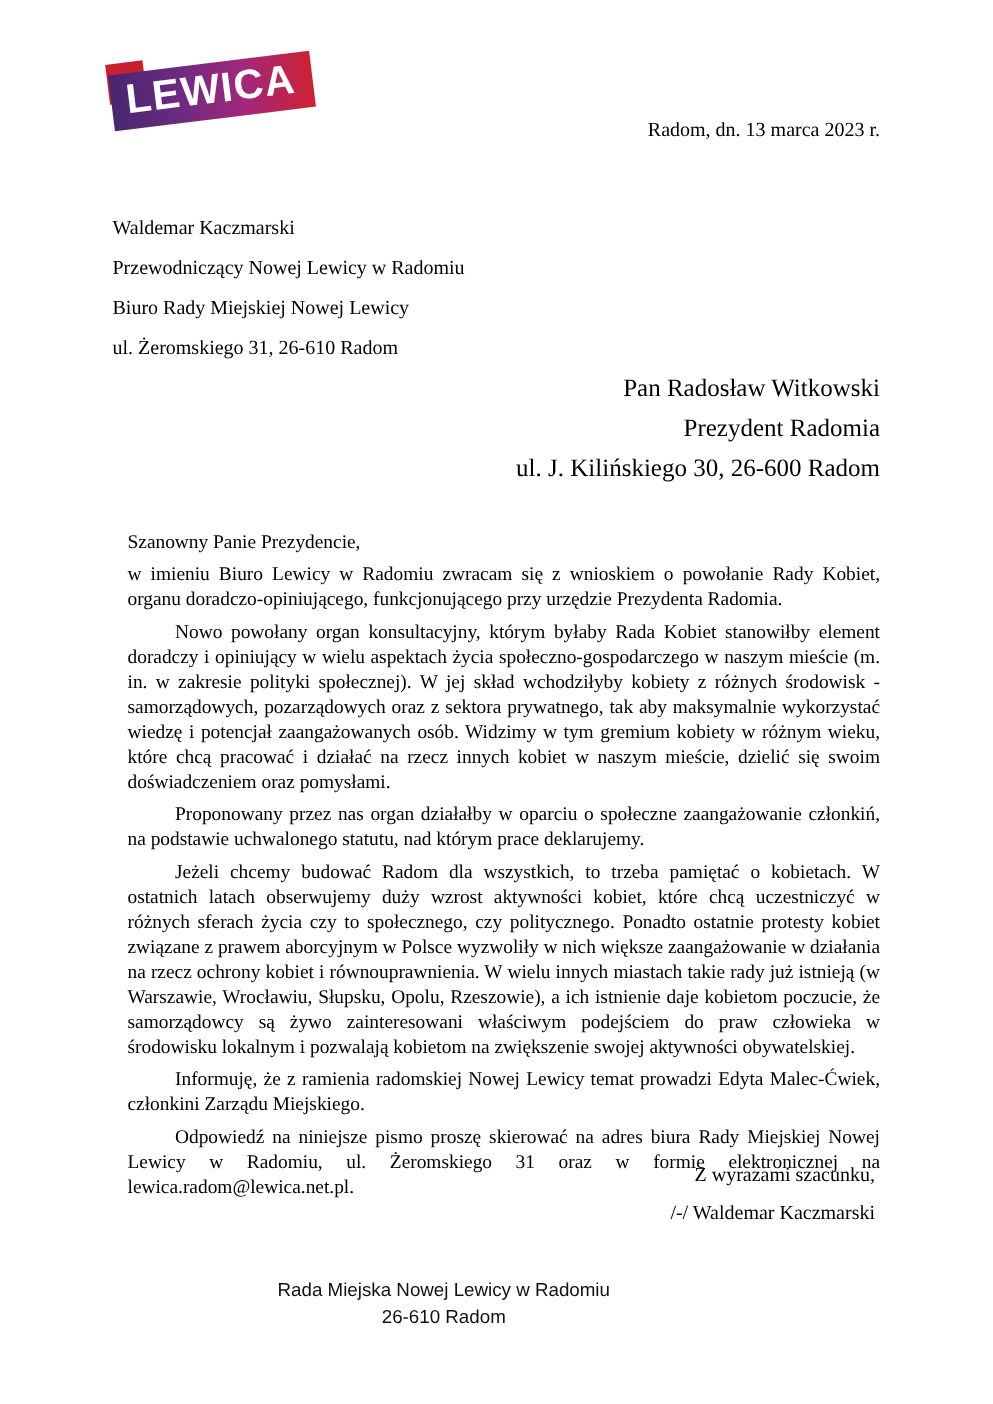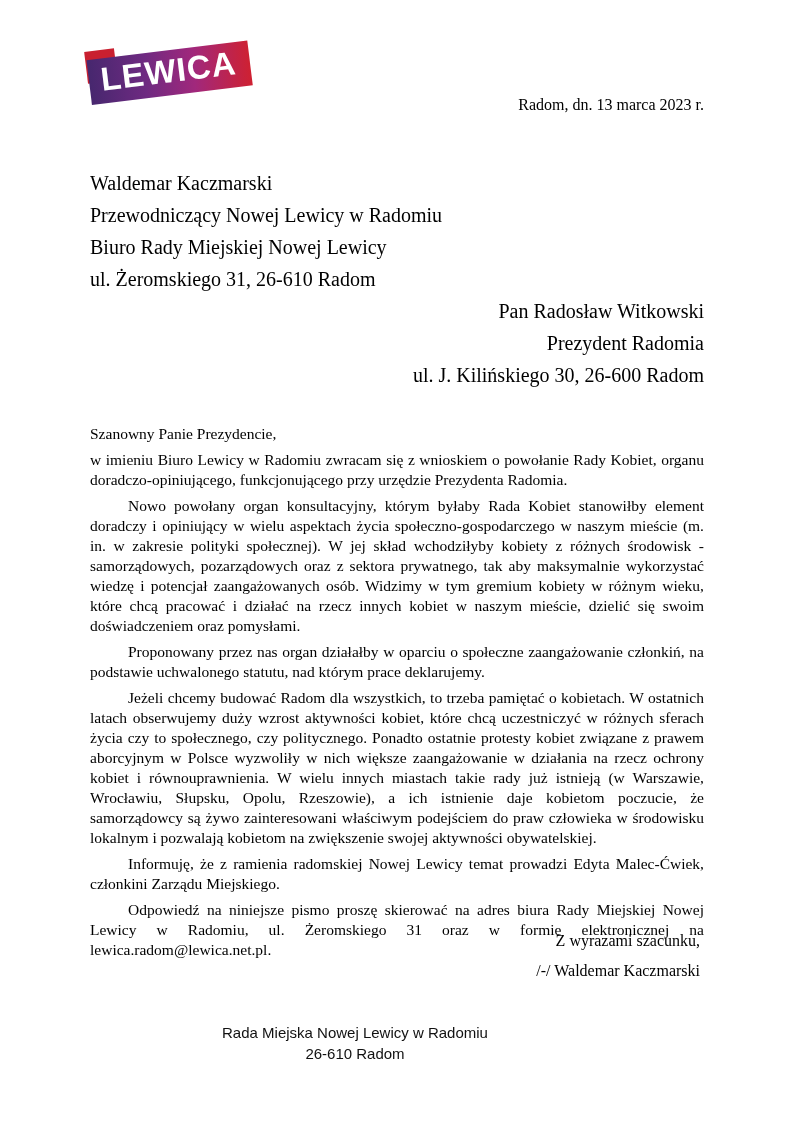--- a/index.html
+++ b/index.html
@@ -59,40 +59,40 @@
   .date-line {
     position: absolute;
     top: 96px;
     right: 0;
     font-size: 16px;
   }
   .sender {
     position: absolute;
     top: 172px;
     left: 0;
-    font-size: 20px;
+    font-size: 16px;
   }
   .sender p { margin: 0 0 10px 0; line-height: 22px; }
   .recipient {
     position: absolute;
     top: 300px;
     right: 0;
     text-align: right;
     font-size: 20px;
   }
   .recipient p { margin: 0 0 10px 0; line-height: 22px; }
   .letter-body {
     position: absolute;
     top: 424px;
     left: 0;
     width: 614px;
   }
   .letter-body p {
     line-height: 20px;
-    margin: 0 0 6px 0;
+    margin: 0 0 6px 12px;
     text-align: justify;
   }
   .letter-body p.salutation { text-align: left; }
   .letter-body p.indent { text-indent: 38px; }
   .closing {
     position: absolute;
     top: 930px;
     right: 4px;
     text-align: right;
     font-size: 16px;

